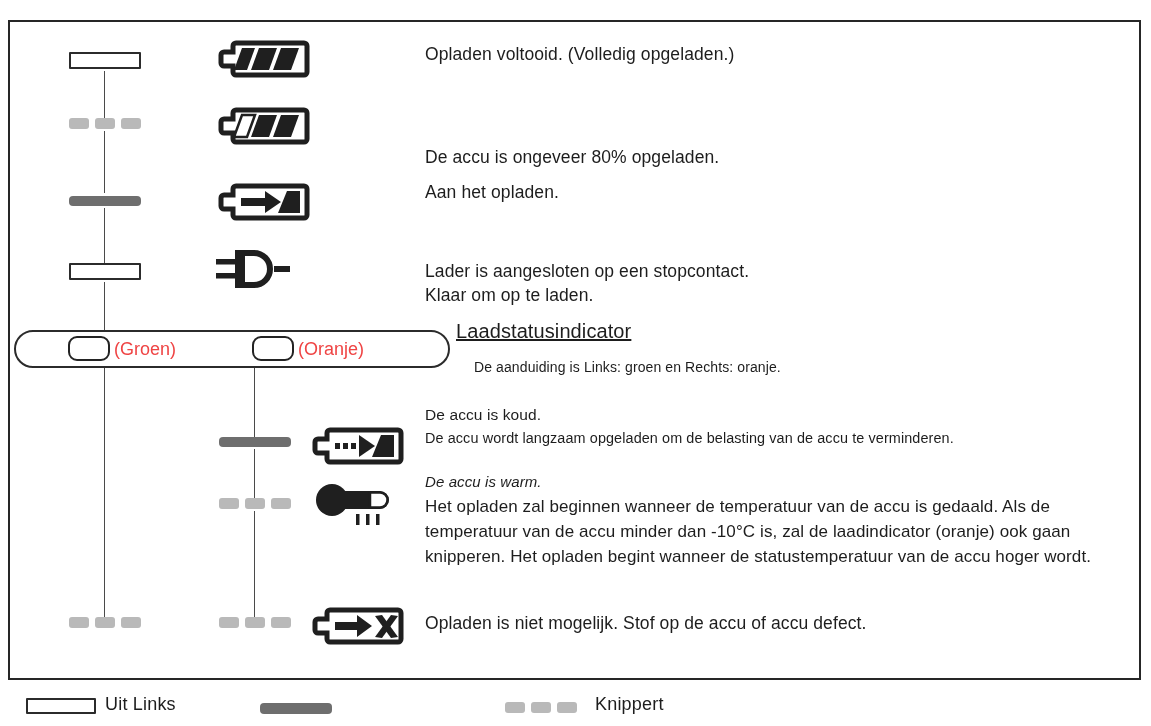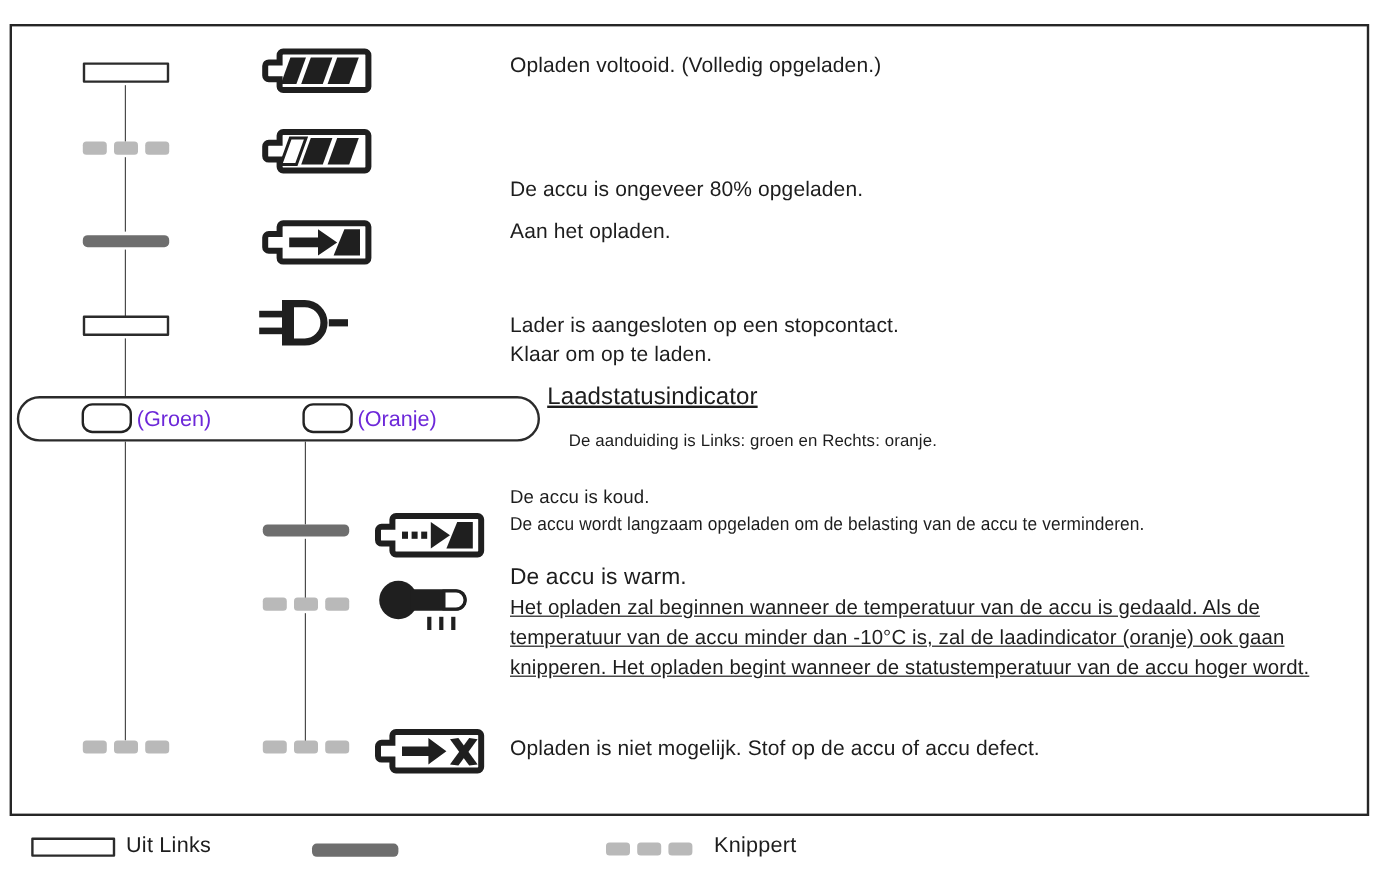--- a/index.html
+++ b/index.html
@@ -24,21 +24,21 @@
        white-space:pre-line;letter-spacing:.1px;}
   .txt-sm{font-size:15.5px;line-height:21px;}
   .txt-cond{font-size:15.5px;line-height:21px;transform:scaleX(.93);transform-origin:left center;}
   .txt-para{font-size:17px;line-height:25px;width:700px;}
 
   
   .ind-box{position:absolute;left:14px;top:330px;width:436px;height:38px;
            border:2px solid #2b2b2b;border-radius:19px;box-sizing:border-box;background:#fff;}
   .ind-led{position:absolute;width:42px;height:25px;border:2.5px solid #232323;
            border-radius:9px;background:#fff;box-sizing:border-box;}
-  .ind-lbl{position:absolute;font-size:18px;line-height:22px;color:#6d28d9;}
+  .ind-lbl{position:absolute;font-size:18px;line-height:22px;color:#ef4444;}
 
   
   .icon{position:absolute;}
 
   
   .legend-item{position:absolute;}
   .legend-txt{position:absolute;font-size:18px;color:#1d1d1d;letter-spacing:.2px;}
 </style>
 </head>
 <body>
@@ -150,22 +150,22 @@
 <div class="txt" style="left:425px;top:99px;margin-top:46px;">De accu is ongeveer 80% opgeladen.</div>
 
 <div class="txt" style="left:425px;top:180px;">Aan het opladen.</div>
 
 <div class="txt" style="left:425px;top:259px;">Lader is aangesloten op een stopcontact.
 Klaar om op te laden.</div>
 
 <div class="txt txt-sm" style="left:425px;top:404px;text-align:right;">De accu is koud.</div>
 <div class="txt txt-cond" style="left:425px;top:427px;">De accu wordt langzaam opgeladen om de belasting van de accu te verminderen.</div>
 
-<div class="txt" style="left:425px;top:470px;font-size:19px;">De accu is warm.</div>
-<div class="txt txt-para" style="left:425px;top:494px;text-decoration:underline;">Het opladen zal beginnen wanneer de temperatuur van de accu is gedaald. Als de temperatuur van de accu minder dan -10°C is, zal de laadindicator (oranje) ook gaan knipperen. Het opladen begint wanneer de statustemperatuur van de accu hoger wordt.</div>
+<div class="txt" style="left:425px;top:470px;font-size:15px;font-style:italic;">De accu is warm.</div>
+<div class="txt txt-para" style="left:425px;top:494px;">Het opladen zal beginnen wanneer de temperatuur van de accu is gedaald. Als de temperatuur van de accu minder dan -10°C is, zal de laadindicator (oranje) ook gaan knipperen. Het opladen begint wanneer de statustemperatuur van de accu hoger wordt.</div>
 
 <div class="txt" style="left:425px;top:611px;">Opladen is niet mogelijk. Stof op de accu of accu defect.</div>
 
 <div class="legend-item led-off" style="left:26px;top:698px;width:70px;height:16px;"></div>
 <div class="legend-txt" style="left:105px;top:694px;">Uit Links</div>
 
 <div class="legend-item led-on" style="left:260px;top:703px;width:72px;height:11px;"></div>
 
 <div class="legend-item led-blink" style="left:505px;top:702px;width:72px;">
     <span></span>

